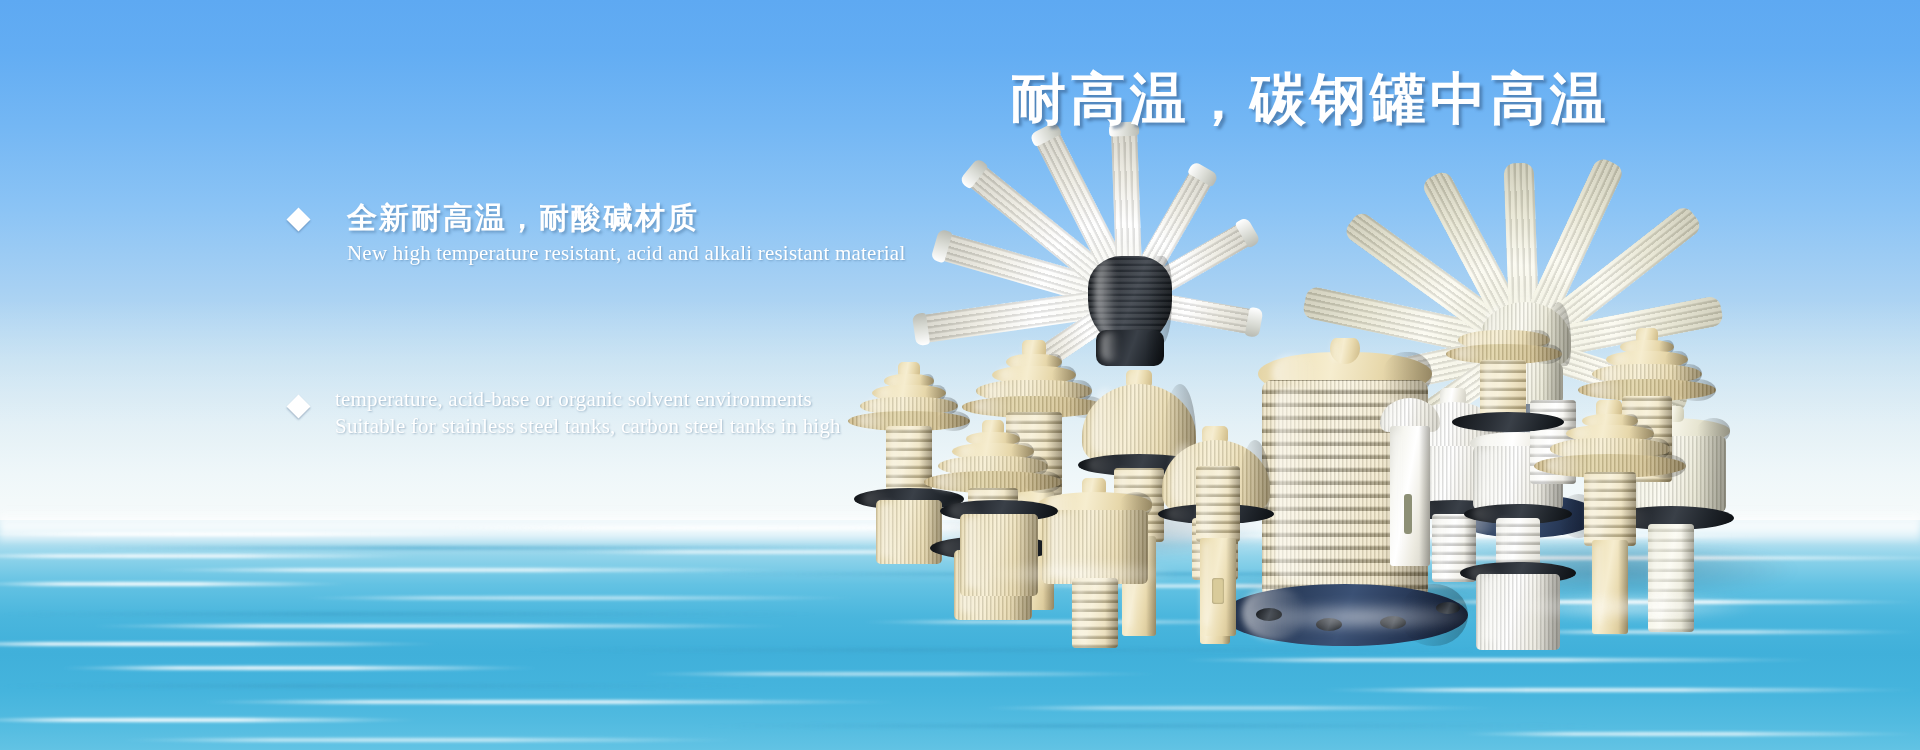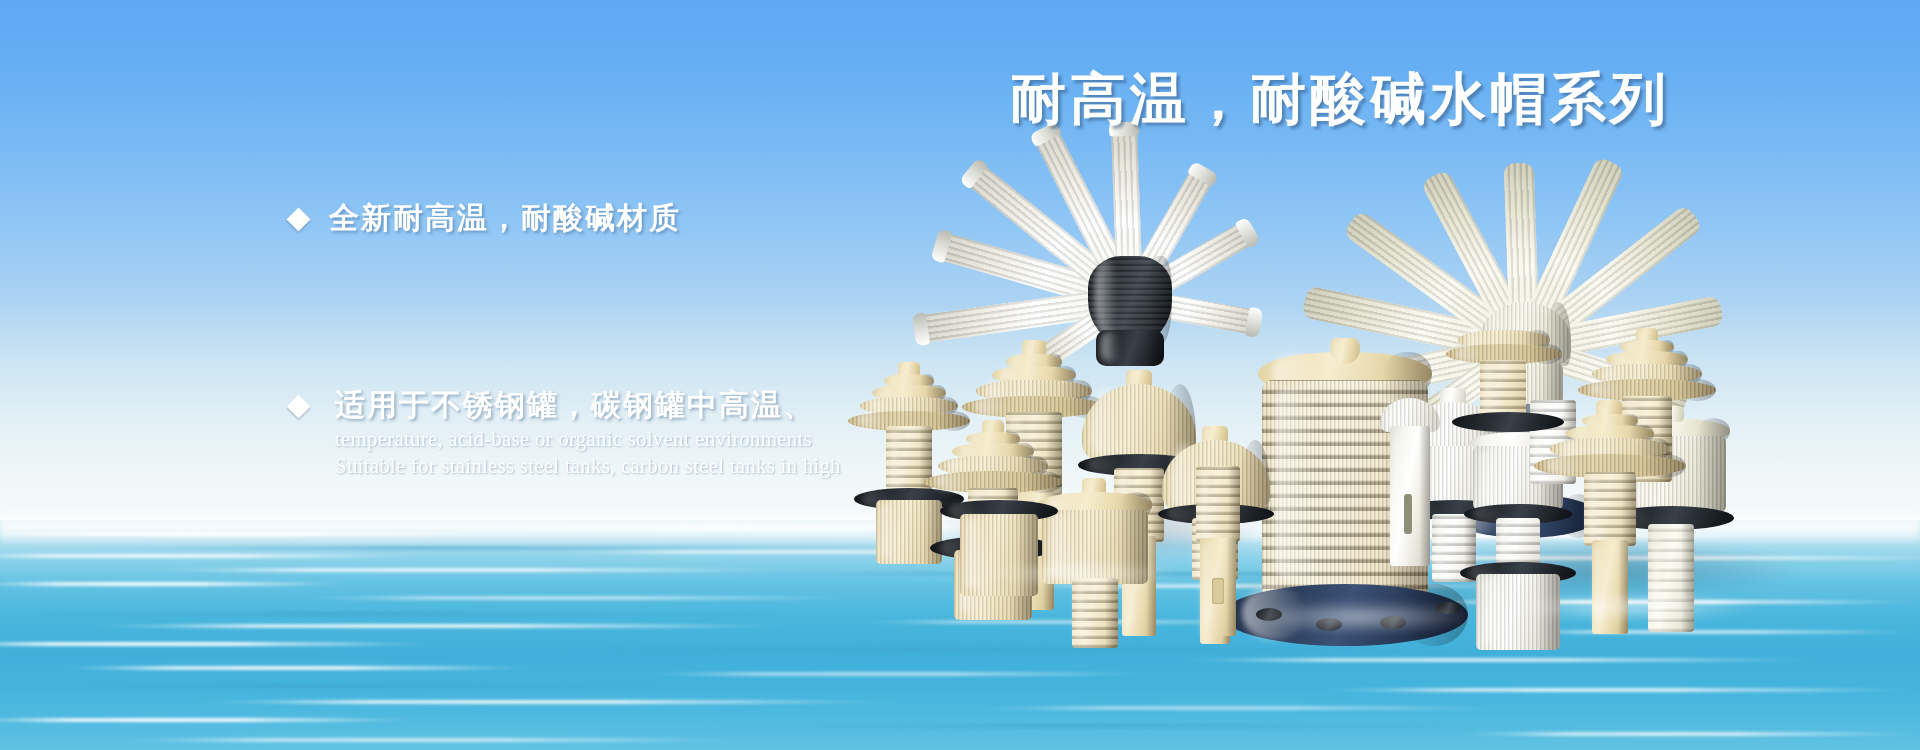--- a/index.html
+++ b/index.html
@@ -71,21 +71,21 @@
   .bullet-block{position:absolute;}
   .b1{left:290px; top:198px;}
   .b2{left:290px; top:385px;}
 
   .bullet-row{display:flex; align-items:flex-start;}
   .diamond{
     width:17px; height:17px; background:#ffffff;
     transform:rotate(45deg); margin-top:13px; flex:0 0 auto;
     box-shadow:1px 1px 2px rgba(40,70,110,.35);
   }
-  .btext{margin-left:22px;}
+  .btext{margin-left:40px;}
   .cn{
     font-size:30px; font-weight:700; color:#ffffff; letter-spacing:2px;
     line-height:1.32; white-space:nowrap;
     text-shadow:2px 2px 3px rgba(40,80,120,.38);
   }
   .en{
     font-family:"Liberation Serif","DejaVu Serif",serif;
     font-size:21px; color:#ffffff; line-height:1.26; letter-spacing:.2px;
     white-space:nowrap; margin-top:2px;
     text-shadow:1px 1px 2px rgba(40,80,120,.35);
@@ -713,35 +713,35 @@
           <div class="gloss"></div>
           <div class="shade"></div>
         </div>
     </div>
 
     <div class="reflect" style="left:1240px; top:600px; width:240px; height:34px;"></div>
     <div class="reflect" style="left:980px;  top:560px; width:200px; height:28px;"></div>
     <div class="reflect" style="left:1500px; top:592px; width:260px; height:30px;"></div>
   </div>
 
-  <div class="headline">耐高温，耐酸碱水帽系列</div>
+  <div class="headline">耐高温，碳钢罐中高温</div>
 
   <div class="bullet-block b1">
     <div class="bullet-row">
       <div class="diamond"></div>
       <div class="btext">
         <div class="cn">全新耐高温，耐酸碱材质</div>
+        <div class="en">New high temperature resistant, acid and alkali resistant material</div>
       </div>
     </div>
   </div>
 
   <div class="bullet-block b2">
     <div class="bullet-row">
       <div class="diamond"></div>
       <div class="btext">
-        <div class="cn">适用于不锈钢罐，碳钢罐中高温、</div>
         <div class="en">temperature, acid-base or organic solvent environments</div>
         <div class="en">Suitable for stainless steel tanks, carbon steel tanks in high</div>
       </div>
     </div>
   </div>
 
 </div>
 
 </body></html>

